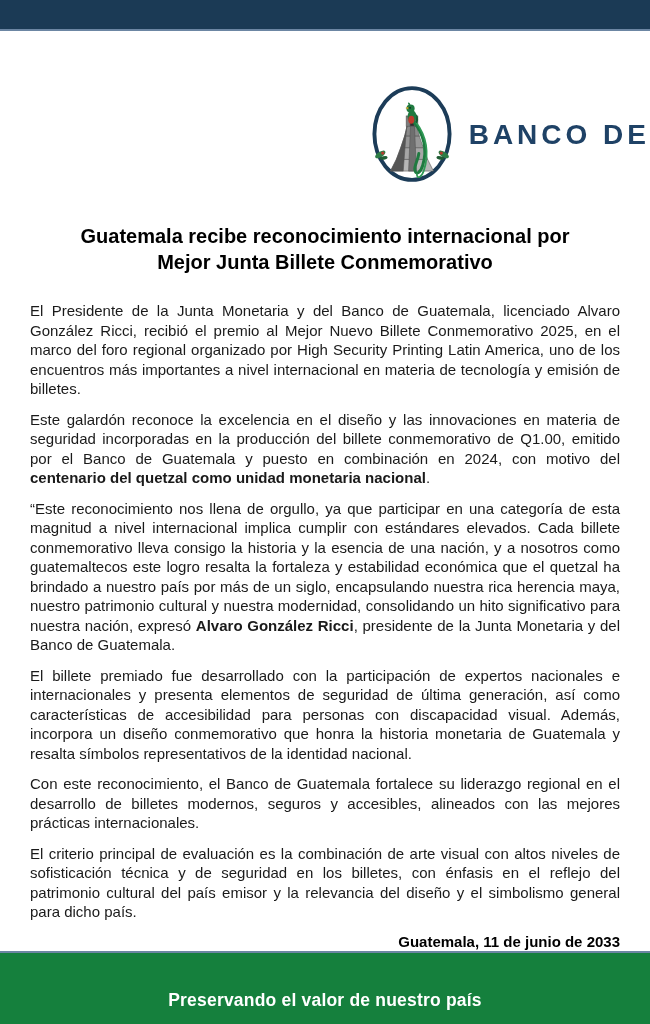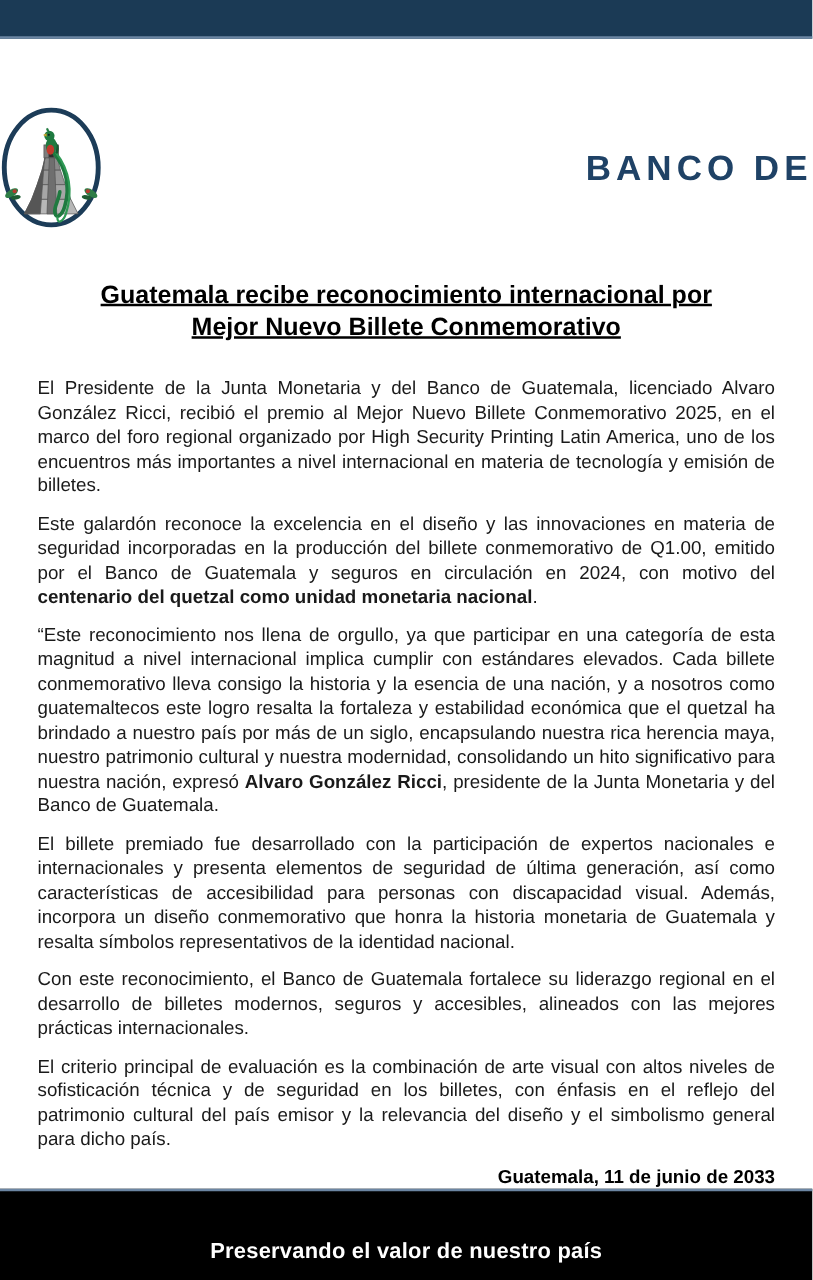--- a/index.html
+++ b/index.html
@@ -12,21 +12,21 @@
     color: #1a1a1a;
   }
   .top-bar {
     height: 29px;
     background: #1b3a55;
     border-bottom: 2px solid #6c86a3;
   }
   .masthead {
     margin-top: 54px;
     display: flex;
-    justify-content: space-between;
+    justify-content: flex-end;
     align-items: center;
     gap: 16px;
     height: 98px;
   }
   .emblem { width: 82px; height: 98px; display: block; }
   .wordmark {
     color: #1f4266;
     font-weight: 700;
     font-size: 28px;
     line-height: 29px;
@@ -37,21 +37,20 @@
   .article {
     padding: 0 30px;
   }
   .headline {
     margin: 40px 0 26px 0;
     font-size: 20px;
     line-height: 26px;
     font-weight: 700;
     text-align: center;
     color: #000000;
-    text-decoration: underline;
   }
   .headline span { display: block; }
   .article p {
     margin: 0 0 11px 0;
     font-size: 15px;
     line-height: 19.5px;
     text-align: justify;
   }
   .article p b { font-weight: 700; }
   .dateline {
@@ -60,21 +59,21 @@
     font-weight: 700;
     text-align: right;
     color: #000000;
   }
   .footer {
     position: absolute;
     left: 0; bottom: 0;
     width: 100%;
     height: 73px;
     box-sizing: border-box;
-    background: #000000;
+    background: #15803d;
     border-top: 2px solid #6c86a3;
     display: flex;
     justify-content: center;
     align-items: flex-end;
     padding-bottom: 13px;
   }
   .slogan {
     color: #ffffff;
     font-weight: 700;
     font-size: 17.5px;
@@ -125,26 +124,26 @@
     </g>
   </svg>
   <div class="wordmark">
     <span>BANCO DE</span>
   </div>
 </header>
 
 <main class="article">
   <h1 class="headline">
     <span>Guatemala recibe reconocimiento internacional por</span>
-    <span>Mejor Nuevo Billete Conmemorativo</span>
+    <span>Mejor Junta Billete Conmemorativo</span>
   </h1>
 
   <p>El Presidente de la Junta Monetaria y del Banco de Guatemala, licenciado Alvaro González Ricci, recibió el premio al Mejor Nuevo Billete Conmemorativo 2025, en el marco del foro regional organizado por High Security Printing Latin America, uno de los encuentros más importantes a nivel internacional en materia de tecnología y emisión de billetes.</p>
 
-  <p><span>Este galardón reconoce la excelencia en el diseño y las innovaciones en materia de seguridad incorporadas en la producción del billete conmemorativo de Q1.00, emitido por el Banco de Guatemala y seguros en circulación en 2024, con motivo del </span><b>centenario del quetzal como unidad monetaria nacional</b><span>.</span></p>
+  <p><span>Este galardón reconoce la excelencia en el diseño y las innovaciones en materia de seguridad incorporadas en la producción del billete conmemorativo de Q1.00, emitido por el Banco de Guatemala y puesto en combinación en 2024, con motivo del </span><b>centenario del quetzal como unidad monetaria nacional</b><span>.</span></p>
 
   <p><span>“Este reconocimiento nos llena de orgullo, ya que participar en una categoría de esta magnitud a nivel internacional implica cumplir con estándares elevados. Cada billete conmemorativo lleva consigo la historia y la esencia de una nación, y a nosotros como guatemaltecos este logro resalta la fortaleza y estabilidad económica que el quetzal ha brindado a nuestro país por más de un siglo, encapsulando nuestra rica herencia maya, nuestro patrimonio cultural y nuestra modernidad, consolidando un hito significativo para nuestra nación, expresó </span><b>Alvaro González Ricci</b><span>, presidente de la Junta Monetaria y del Banco de Guatemala.</span></p>
 
   <p>El billete premiado fue desarrollado con la participación de expertos nacionales e internacionales y presenta elementos de seguridad de última generación, así como características de accesibilidad para personas con discapacidad visual. Además, incorpora un diseño conmemorativo que honra la historia monetaria de Guatemala y resalta símbolos representativos de la identidad nacional.</p>
 
   <p>Con este reconocimiento, el Banco de Guatemala fortalece su liderazgo regional en el desarrollo de billetes modernos, seguros y accesibles, alineados con las mejores prácticas internacionales.</p>
 
   <p>El criterio principal de evaluación es la combinación de arte visual con altos niveles de sofisticación técnica y de seguridad en los billetes, con énfasis en el reflejo del patrimonio cultural del país emisor y la relevancia del diseño y el simbolismo general para dicho país.</p>
 
   <div class="dateline">Guatemala, 11 de junio de 2033</div>

